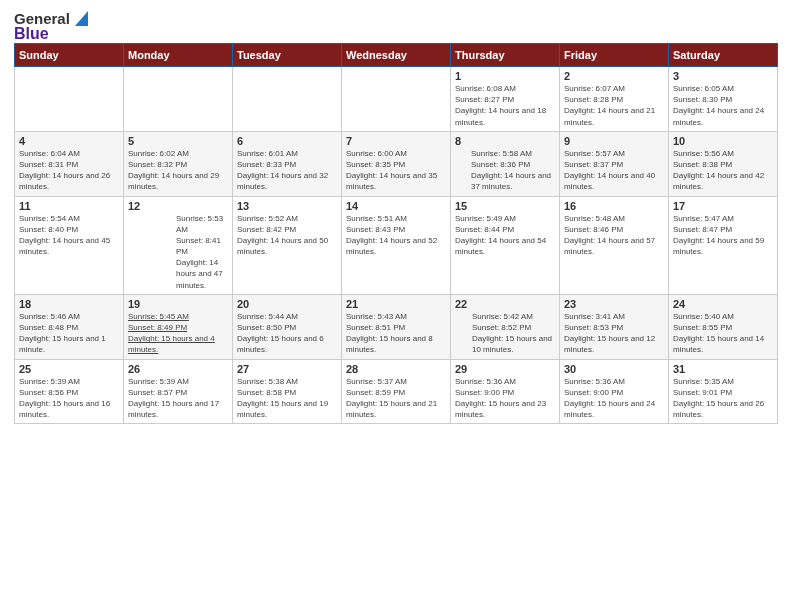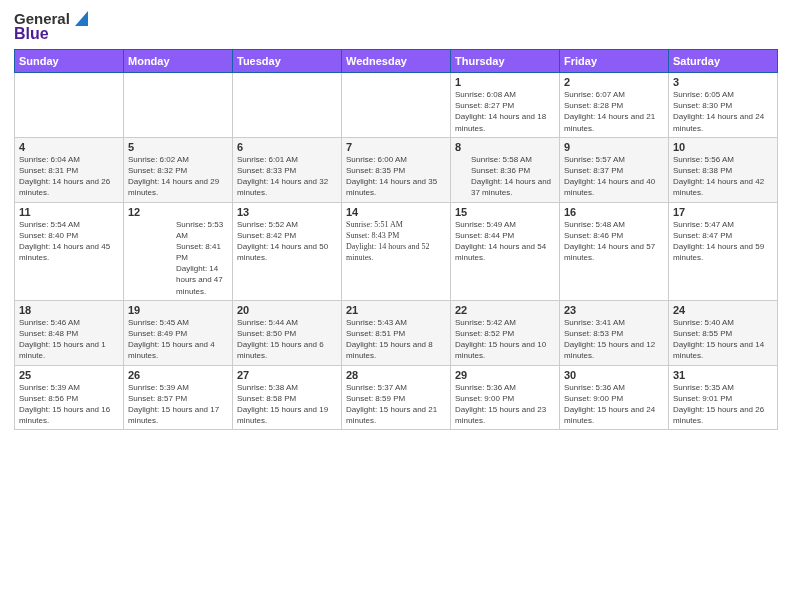--- a/index.html
+++ b/index.html
@@ -12,42 +12,41 @@
     }
     .page {
       width: 792px;
       height: 612px;
       padding: 10px 14px;
     }
     .header {
       display: flex;
       justify-content: space-between;
       align-items: flex-start;
-      margin-bottom: 6px;
     }
     .title-block {
       text-align: right;
     }
     .calendar-title {
       font-size: 28px;
       font-weight: bold;
       color: #333;
       line-height: 1.1;
     }
     .calendar-subtitle {
       font-size: 13px;
       color: #555;
     }
     table {
       width: 100%;
       border-collapse: collapse;
       table-layout: fixed;
     }
     thead th {
-      background-color: #8b5cf6;
+      background-color: #7f1d1d;
       color: #fff;
       font-size: 11px;
       font-weight: bold;
       padding: 5px 4px;
       text-align: left;
       border: 1px solid #1a60a8;
     }
     tbody tr {
       height: auto;
     }
@@ -216,21 +215,21 @@
 Daylight: 14 hours and 47 minutes.</div>
           </td>
           <td>
             <span class="day-number">13</span>
             <div class="day-info" style="white-space: pre-line;">Sunrise: 5:52 AM
 Sunset: 8:42 PM
 Daylight: 14 hours and 50 minutes.</div>
           </td>
           <td>
             <span class="day-number">14</span>
-            <div class="day-info" style="white-space: pre-line; font-family: Liberation Serif, serif;">Sunrise: 5:51 AM
+            <div class="day-info" style="white-space: pre-line;">Sunrise: 5:51 AM
 Sunset: 8:43 PM
 Daylight: 14 hours and 52 minutes.</div>
           </td>
           <td>
             <span class="day-number">15</span>
             <div class="day-info" style="white-space: pre-line;">Sunrise: 5:49 AM
 Sunset: 8:44 PM
 Daylight: 14 hours and 54 minutes.</div>
           </td>
           <td>
@@ -248,39 +247,39 @@
         </tr>
         <tr>
           <td>
             <span class="day-number">18</span>
             <div class="day-info" style="white-space: pre-line;">Sunrise: 5:46 AM
 Sunset: 8:48 PM
 Daylight: 15 hours and 1 minute.</div>
           </td>
           <td>
             <span class="day-number">19</span>
-            <div class="day-info" style="white-space: pre-line;">Sunrise: 5:45 AM
+            <div class="day-info" style="white-space: pre-line; text-decoration: underline;">Sunrise: 5:45 AM
 Sunset: 8:49 PM
 Daylight: 15 hours and 4 minutes.</div>
           </td>
           <td>
             <span class="day-number">20</span>
             <div class="day-info" style="white-space: pre-line;">Sunrise: 5:44 AM
 Sunset: 8:50 PM
 Daylight: 15 hours and 6 minutes.</div>
           </td>
           <td>
             <span class="day-number">21</span>
             <div class="day-info" style="white-space: pre-line;">Sunrise: 5:43 AM
 Sunset: 8:51 PM
 Daylight: 15 hours and 8 minutes.</div>
           </td>
           <td>
             <span class="day-number">22</span>
-            <div class="day-info" style="white-space: pre-line;">Sunrise: 5:42 AM
+            <div class="day-info" style="white-space: pre-line; margin-left: 17px;">Sunrise: 5:42 AM
 Sunset: 8:52 PM
 Daylight: 15 hours and 10 minutes.</div>
           </td>
           <td>
             <span class="day-number">23</span>
             <div class="day-info" style="white-space: pre-line;">Sunrise: 3:41 AM
 Sunset: 8:53 PM
 Daylight: 15 hours and 12 minutes.</div>
           </td>
           <td>

